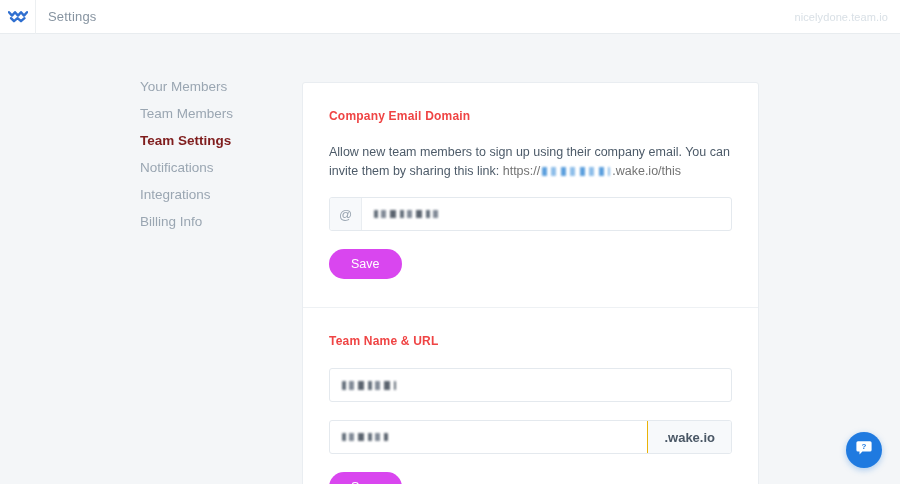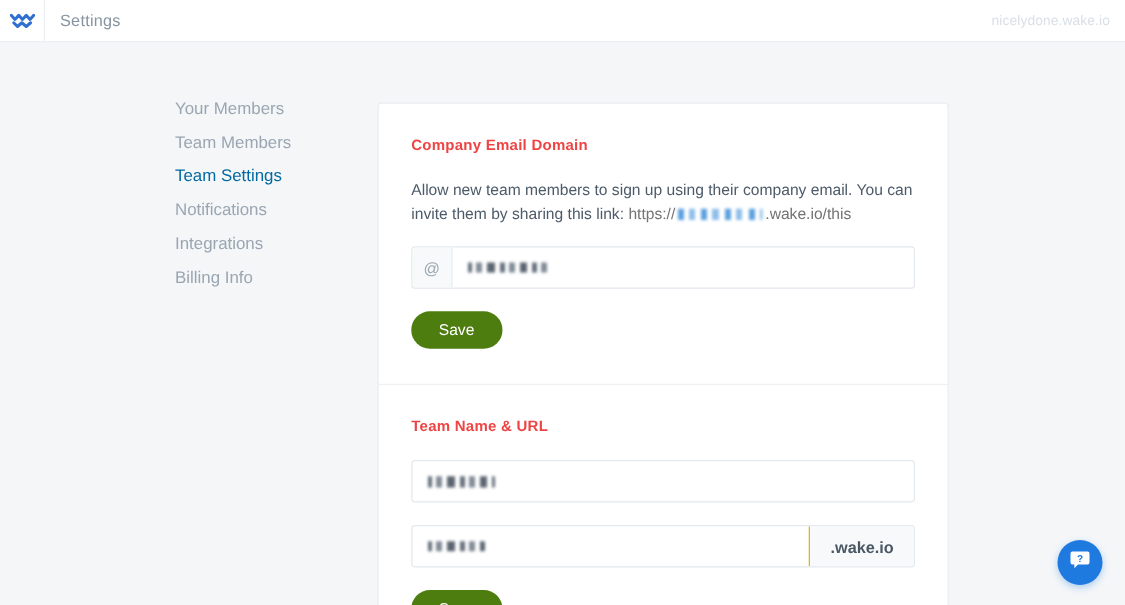--- a/index.html
+++ b/index.html
@@ -58,22 +58,22 @@
   }
   .nav-item {
     font-size: 13.5px;
     color: #9aa6b2;
     line-height: 17px;
     margin-bottom: 10px;
     cursor: pointer;
     white-space: nowrap;
   }
   .nav-item.active {
-    color: #0369a1;
-    font-weight: 400;
+    color: #7f1d1d;
+    font-weight: 700;
   }
 
   
   .card {
     position: absolute;
     top: 47px; left: 302px;
     width: 457px;
     background: #ffffff;
     border: 1px solid #e9edf1;
     border-radius: 3px;
@@ -149,21 +149,21 @@
     padding: 0 12px;
     font-size: 12.5px;
     color: #4a5765;
     overflow: hidden;
   }
 
   
   .btn {
     margin-top: 18px;
     display: inline-block;
-    background: #4d7c0f;
+    background: #d946ef;
     color: #ffffff;
     font-size: 12.5px;
     border: none;
     border-radius: 16px;
     padding: 8px 22px;
     cursor: pointer;
     font-family: "Liberation Sans", sans-serif;
   }
 
   
@@ -184,21 +184,21 @@
 <div class="topbar">
   <div class="logo-cell">
     <span>
       <svg width="20" height="16" viewBox="0 0 20 16" aria-hidden="true">
         <path d="M1 3.2 L4 6.6 L7 3.2 L10 6.6 L13 3.2 L16 6.6 L19 3.2" fill="none" stroke="#2f6fd0" stroke-width="2.4" stroke-linecap="round" stroke-linejoin="round"></path>
         <path d="M3 9.2 L6 12.2 L9.5 9.2 L13 12.2 L16.5 9.2" fill="none" stroke="#2f6fd0" stroke-width="2.4" stroke-linecap="round" stroke-linejoin="round"></path>
       </svg>
     </span>
   </div>
   <div class="app-title">Settings</div>
-  <div class="topbar-right">nicelydone.wake.io</div>
+  <div class="topbar-right">nicelydone.team.io</div>
 </div>
 
 <div class="page">
 
   <nav class="sidebar">
     <div class="nav-item">Your Members</div>
     <div class="nav-item">Team Members</div>
     <div class="nav-item active">Team Settings</div>
     <div class="nav-item">Notifications</div>
     <div class="nav-item">Integrations</div>

